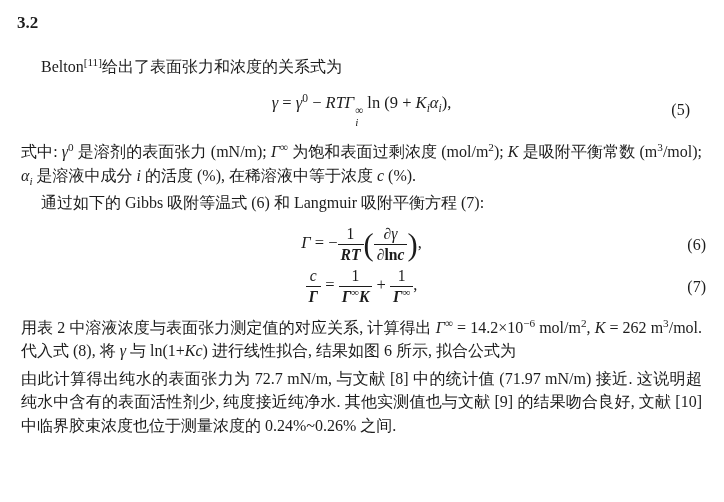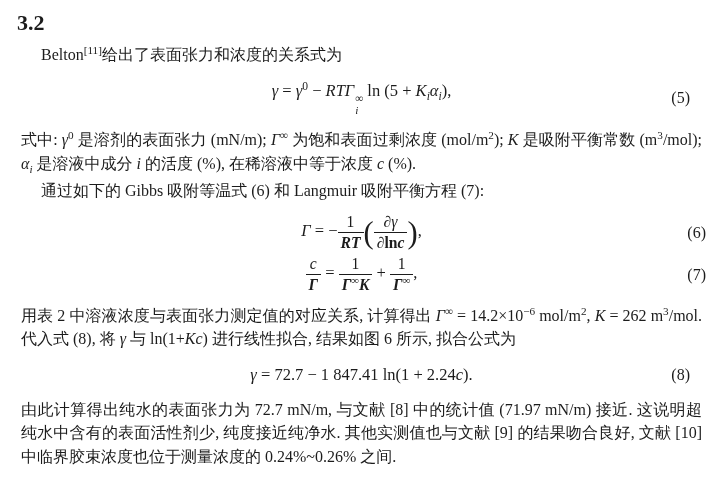--- a/index.html
+++ b/index.html
@@ -17,23 +17,23 @@
   .page {
     box-sizing: border-box;
     width: 724px;
     height: 502px;
     padding: 9px 18px 0 17px;
   }
   .heading {
     display: flex;
     gap: 15px;
     font-weight: bold;
-    font-size: 22px;
+    font-size: 17px;
     line-height: 22px;
-    margin: 3px 0 9px 0;
+    margin: 3px 0 21px 0;
   }
   p.body-par {
     margin: 4px;
     font-size: 16px;
     line-height: 23.5px;
     text-align: justify;
   }
   p.indent {
     text-indent: 20px;
   }
@@ -110,21 +110,21 @@
     <span>3.2</span>
   </div>
 
   <p class="body-par indent"><span>Belton</span><sup>[11]</sup><span>给出了表面张力和浓度的关系式为</span></p>
 
   <div class="eq-row eq-single">
     <span></span>
     <span class="eq-body"><span class="mi">γ</span><span> = </span><span class="mi">γ</span><sup>0</sup><span> − </span><span class="mi">RTΓ</span><span class="supsub">
           <span class="ss-sup">∞</span>
           <span class="ss-sub">i</span>
-        </span><span> ln (5 + </span><span class="mi">K</span><sub class="mi">i</sub><span class="mi">α</span><sub class="mi">i</sub><span>),</span></span>
+        </span><span> ln (9 + </span><span class="mi">K</span><sub class="mi">i</sub><span class="mi">α</span><sub class="mi">i</sub><span>),</span></span>
     <span class="eq-no">(5)</span>
   </div>
 
   <p class="body-par"><span>式中: </span><span class="mi">γ</span><sup>0</sup><span> 是溶剂的表面张力 (mN/m); </span><span class="mi">Γ</span><sup>∞</sup><span> 为饱和表面过剩浓度 (mol/m</span><sup>2</sup><span>); </span><span class="mi">K</span><span> 是吸附平衡常数 (m</span><sup>3</sup><span>/mol); </span><span class="mi">α</span><sub class="mi">i</sub><span> 是溶液中成分 </span><span class="mi">i</span><span> 的活度 (%), 在稀溶液中等于浓度 </span><span class="mi">c</span><span> (%).</span></p>
 
   <p class="body-par indent"><span>通过如下的 Gibbs 吸附等温式 (6) 和 Langmuir 吸附平衡方程 (7):</span></p>
 
   <div class="eq-row eq-first-of-group">
     <span></span>
     <span class="eq-body"><span class="mi">Γ</span><span> = −</span><span class="frac"><span class="num"><span>1</span></span><span class="den"><span class="mi">RT</span></span></span><span class="bigp">(</span><span class="frac"><span class="num"><span class="mi">∂γ</span></span><span class="den"><span class="mi">∂</span><span>ln</span><span class="mi">c</span></span></span><span class="bigp">)</span><span>,</span></span>
@@ -132,21 +132,16 @@
   </div>
 
   <div class="eq-row eq-last-of-group">
     <span></span>
     <span class="eq-body"><span class="frac"><span class="num"><span class="mi">c</span></span><span class="den"><span class="mi">Γ</span></span></span><span> = </span><span class="frac"><span class="num"><span>1</span></span><span class="den"><span class="mi">Γ</span><sup>∞</sup><span class="mi">K</span></span></span><span> + </span><span class="frac"><span class="num"><span>1</span></span><span class="den"><span class="mi">Γ</span><sup>∞</sup></span></span><span>,</span></span>
     <span class="eq-no">(7)</span>
   </div>
 
   <p class="body-par"><span>用表 2 中溶液浓度与表面张力测定值的对应关系, 计算得出 </span><span class="mi">Γ</span><sup>∞</sup><span> = 14.2×10</span><sup>−6</sup><span> mol/m</span><sup>2</sup><span>, </span><span class="mi">K</span><span> = 262 m</span><sup>3</sup><span>/mol. 代入式 (8), 将 </span><span class="mi">γ</span><span> 与 ln(1+</span><span class="mi">Kc</span><span>) 进行线性拟合, 结果如图 6 所示, 拟合公式为</span></p>
 
-  <div class="eq-row eq-single">
-    <span></span>
-    <span class="eq-body"><span class="mi">γ</span><span> = 72.7 − 1 847.41 ln(1 + 2.24</span><span class="mi">c</span><span>).</span></span>
-    <span class="eq-no">(8)</span>
-  </div>
 
   <p class="body-par"><span>由此计算得出纯水的表面张力为 72.7 mN/m, 与文献 [8] 中的统计值 (71.97 mN/m) 接近. 这说明超纯水中含有的表面活性剂少, 纯度接近纯净水. 其他实测值也与文献 [9] 的结果吻合良好, 文献 [10] 中临界胶束浓度也位于测量浓度的 0.24%~0.26% 之间.</span></p>
 
 </div>
 
 </body></html>

